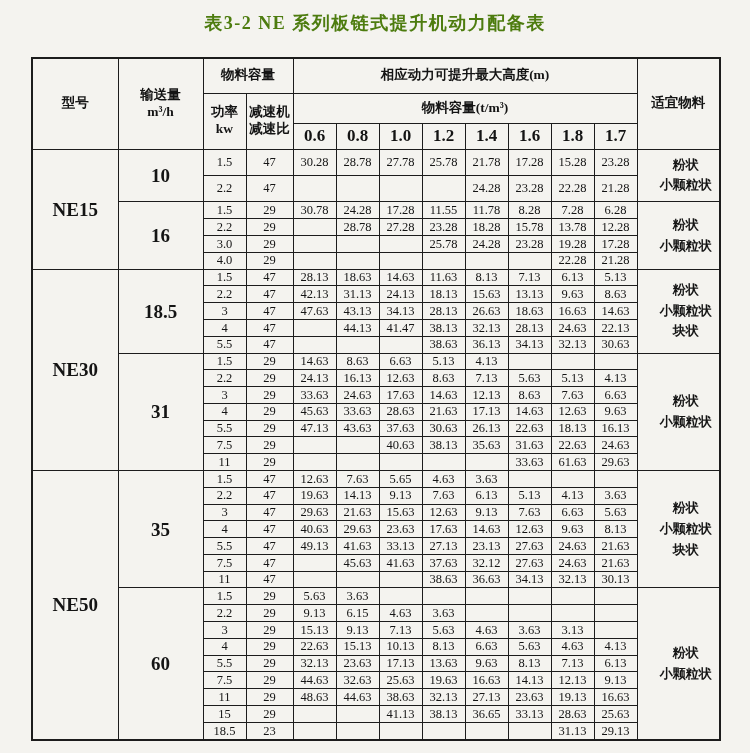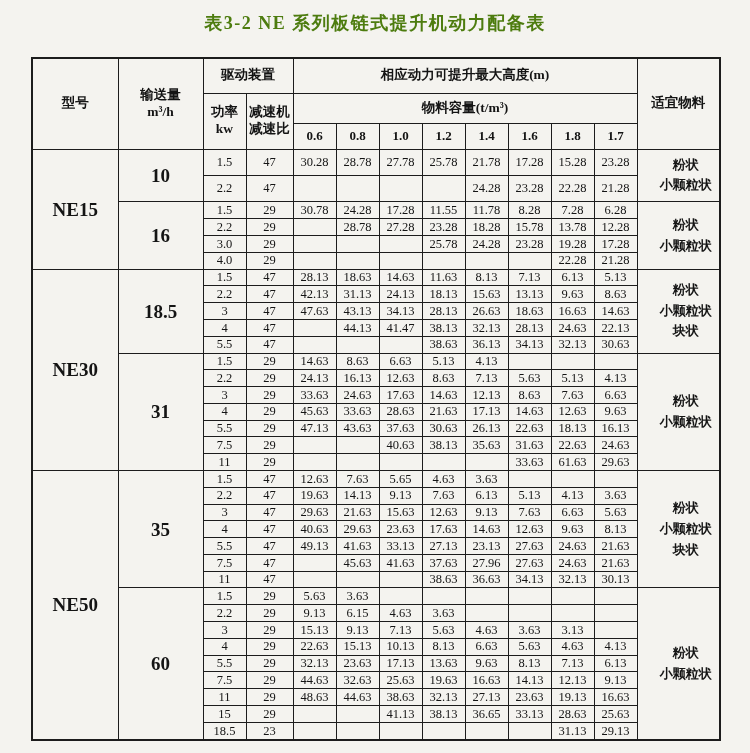--- a/index.html
+++ b/index.html
@@ -38,21 +38,21 @@
   }
   .spec thead tr.h1 { height: 35px; }
   .spec thead tr.h2 { height: 30px; }
   .spec thead tr.h3 { height: 26px; }
   .spec thead th {
     font-weight: bold;
     font-size: 13.5px;
     line-height: 1.25;
   }
   .spec thead th .ln { display: block; }
-  .spec thead th.density-tick { font-size: 13px; font-weight: bold; margin-top: 20px; }
+  .spec thead th.density-tick { font-size: 17px; font-weight: bold; margin-top: 20px; }
   .spec tbody td {
     font-size: 12.5px;
     line-height: 1;
     white-space: nowrap;
   }
   .spec td.model, .spec td.cap { font-size: 19px; font-weight: bold; }
   .spec td.mat { font-size: 13px; font-weight: bold; line-height: 1.6; white-space: normal; padding-left: 16px; }
 </style>
 </head>
 <body>
@@ -77,21 +77,21 @@
         <col style="width:43px">
       <col style="width:83px">
     </colgroup>
     <thead>
       <tr class="h1">
         <th rowspan="3">型号</th>
         <th rowspan="3">
           <span class="ln">输送量</span>
           <span class="ln">m³/h</span>
         </th>
-        <th colspan="2">驱动装置</th>
+        <th colspan="2">物料容量</th>
         <th colspan="8">相应动力可提升最大高度(m)</th>
         <th rowspan="3">适宜物料</th>
       </tr>
       <tr class="h2">
         <th rowspan="2">
           <span class="ln">功率</span>
           <span class="ln">kw</span>
         </th>
         <th rowspan="2">
           <span class="ln">减速机</span>
@@ -417,21 +417,21 @@
           <td>24.63</td>
           <td>21.63</td>
         </tr>
         <tr>
           <td>7.5</td>
           <td>47</td>
           <td></td>
           <td>45.63</td>
           <td>41.63</td>
           <td>37.63</td>
-          <td>27.96</td>
+          <td>32.12</td>
           <td>27.63</td>
           <td>24.63</td>
           <td>21.63</td>
         </tr>
         <tr>
           <td>11</td>
           <td>47</td>
           <td></td>
           <td></td>
           <td></td>

